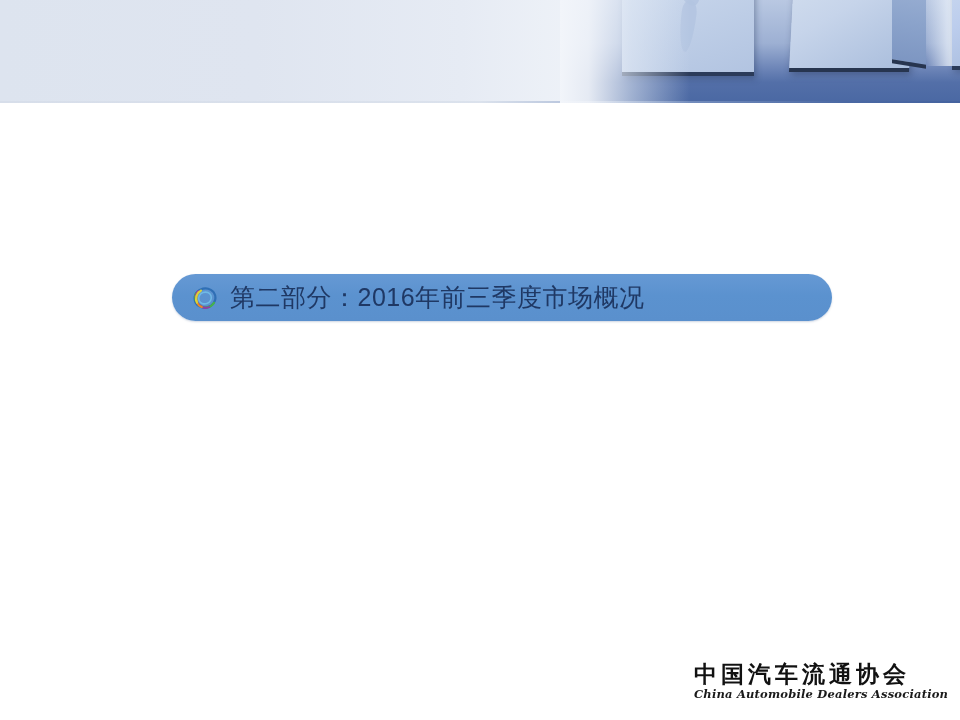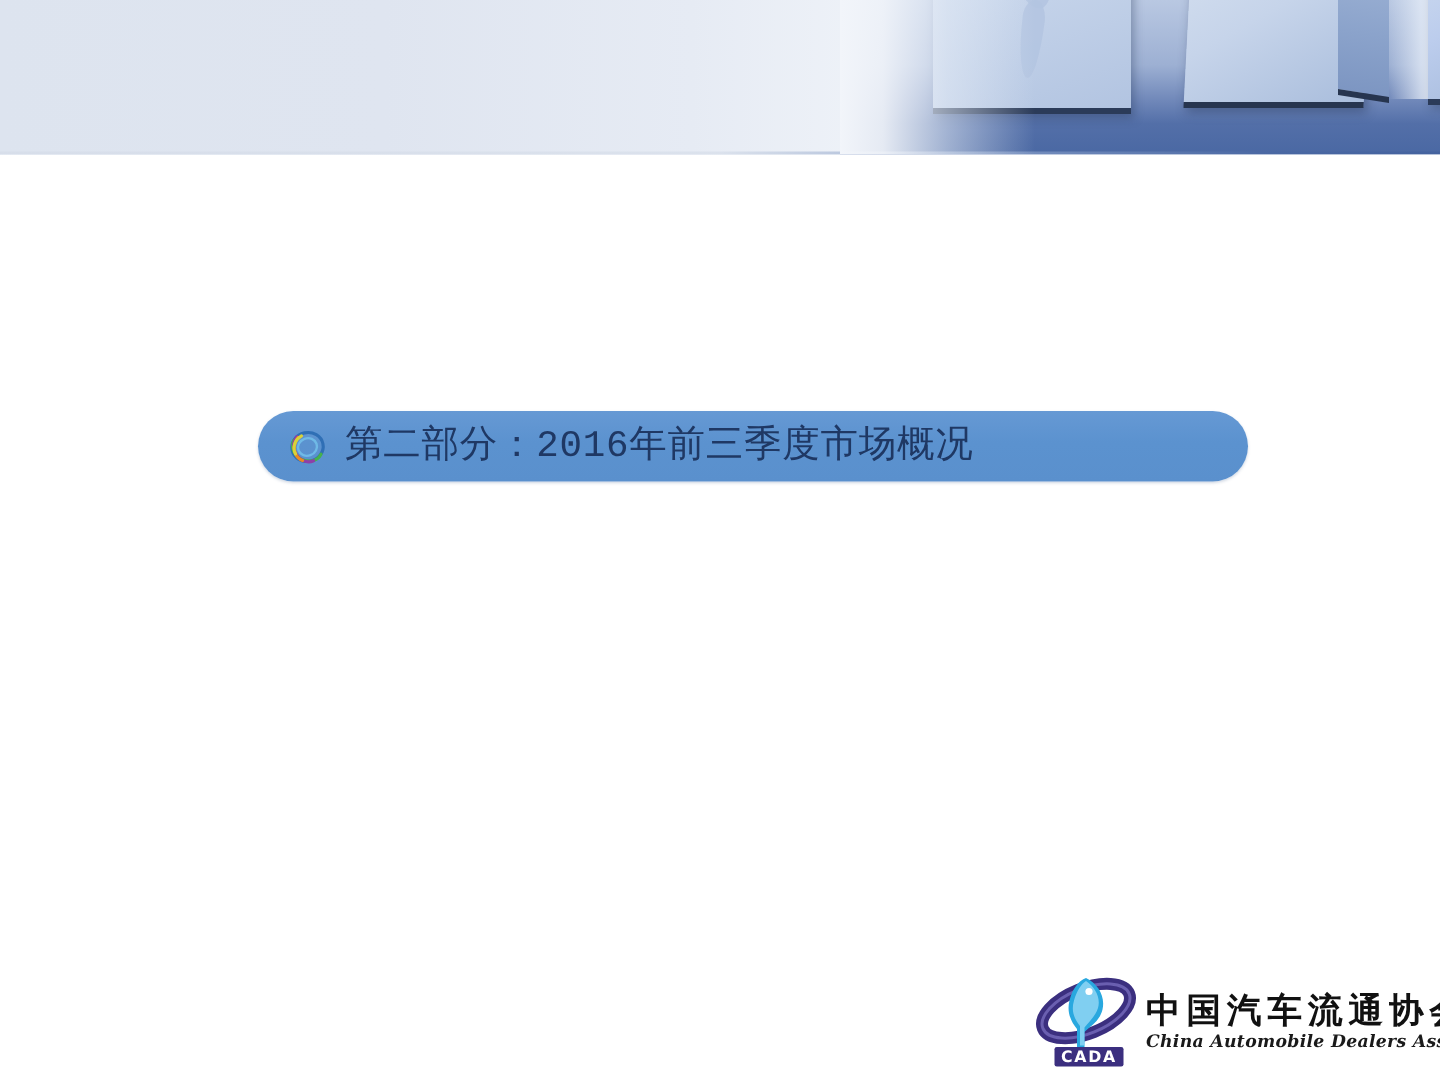--- a/index.html
+++ b/index.html
@@ -164,21 +164,21 @@
     margin-right: 10px;
     flex: 0 0 auto;
     position: relative;
   }
   .banner-title {
     color: #1f3864;
     font-size: 25px;
     line-height: 1;
     letter-spacing: 0.5px;
     white-space: nowrap;
-    font-family: Liberation Mono, monospace;
+    font-family: Liberation Sans, sans-serif;
   }
 
   
   .cada-logo {
     position: absolute;
     left: 690px;
     top: 646px;
     width: 266px;
     height: 70px;
     display: flex;
@@ -255,40 +255,19 @@
           <ellipse cx="15" cy="15" rx="9.6" ry="8.7" stroke="#e98a21" transform="rotate(110 15 15)" stroke-dasharray="18 48"></ellipse>
           <ellipse cx="15" cy="15" rx="9.2" ry="8.4" stroke="#d8d23a" transform="rotate(150 15 15)" stroke-dasharray="14 50"></ellipse>
           <ellipse cx="15" cy="15" rx="6.4" ry="5.8" stroke="#6fb9e6" stroke-width="1.6" transform="rotate(-20 15 15)"></ellipse>
         </g>
       </svg>
     </div>
     <div class="banner-title">第二部分：2016年前三季度市场概况</div>
   </div>
 
   <div class="cada-logo">
-    <div class="cada-emblem">
-      <svg width="70" height="66" viewBox="0 0 70 66" aria-hidden="true">
-
-        <g transform="rotate(-22 34 26)">
-          <ellipse cx="34" cy="26" rx="31" ry="15" fill="none" stroke="#3b2f7f" stroke-width="8"></ellipse>
-        </g>
-
-        <g transform="rotate(-22 34 26)">
-          <ellipse cx="34" cy="26" rx="31" ry="15" fill="none" stroke="#6a5fb0" stroke-width="2"></ellipse>
-        </g>
-
-        <path d="M34 4 C42 8 47 16 45 25 C43 33 37 36 33 40 L33 52 L28 52 L28 38
-                 C24 33 21 27 23 19 C25 11 29 6 34 4 Z" fill="#29a8df"></path>
-        <path d="M34 6 C40 10 44 17 42 24 C40 30 36 33 33 37 L33 49 L30 49 L30 36
-                 C26 31 24 26 26 19 C28 12 31 8 34 6 Z" fill="#8fd6f4" opacity="0.85"></path>
-        <circle cx="36" cy="13" r="2.4" fill="#ffffff"></circle>
-
-        <rect x="13" y="50" width="46" height="13" rx="1.5" fill="#3b2f7f"></rect>
-        <text x="36" y="60" text-anchor="middle" font-family="DejaVu Sans, Liberation Sans, sans-serif" font-size="10.5" font-weight="bold" letter-spacing="1.2" fill="#ffffff">CADA</text>
-      </svg>
-    </div>
     <div class="cada-wordmark">
       <div class="cada-cn">中国汽车流通协会</div>
       <div class="cada-en">China Automobile Dealers Association</div>
     </div>
   </div>
 
 </div>
 
 </body></html>

